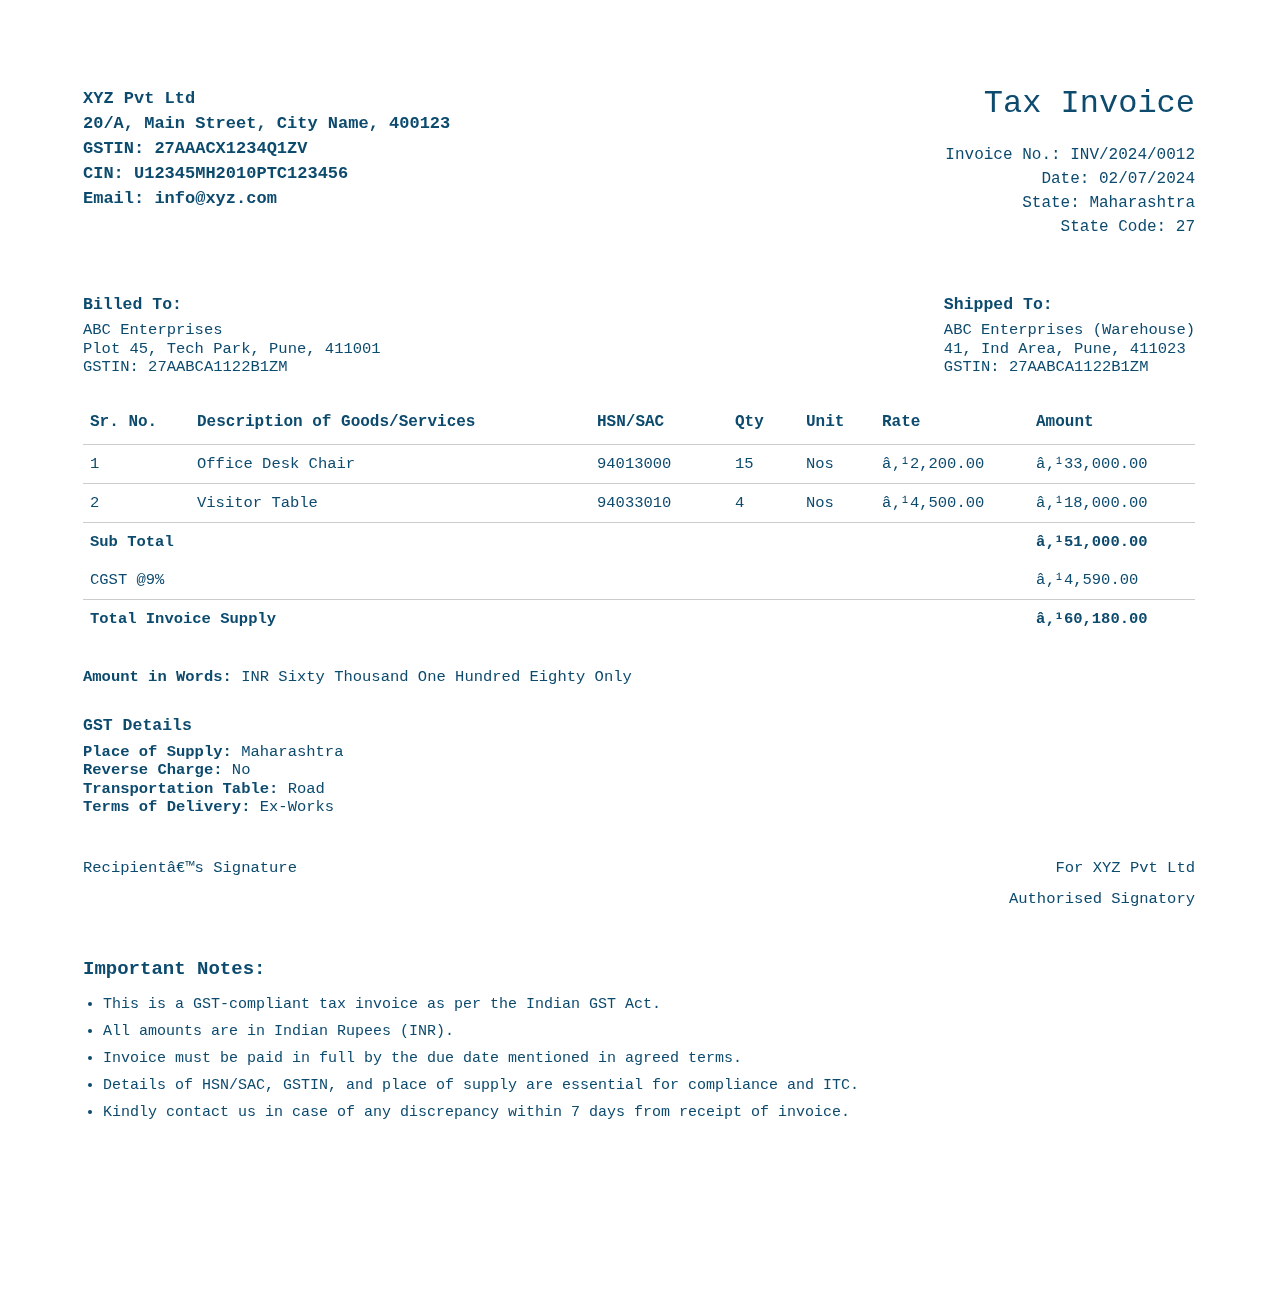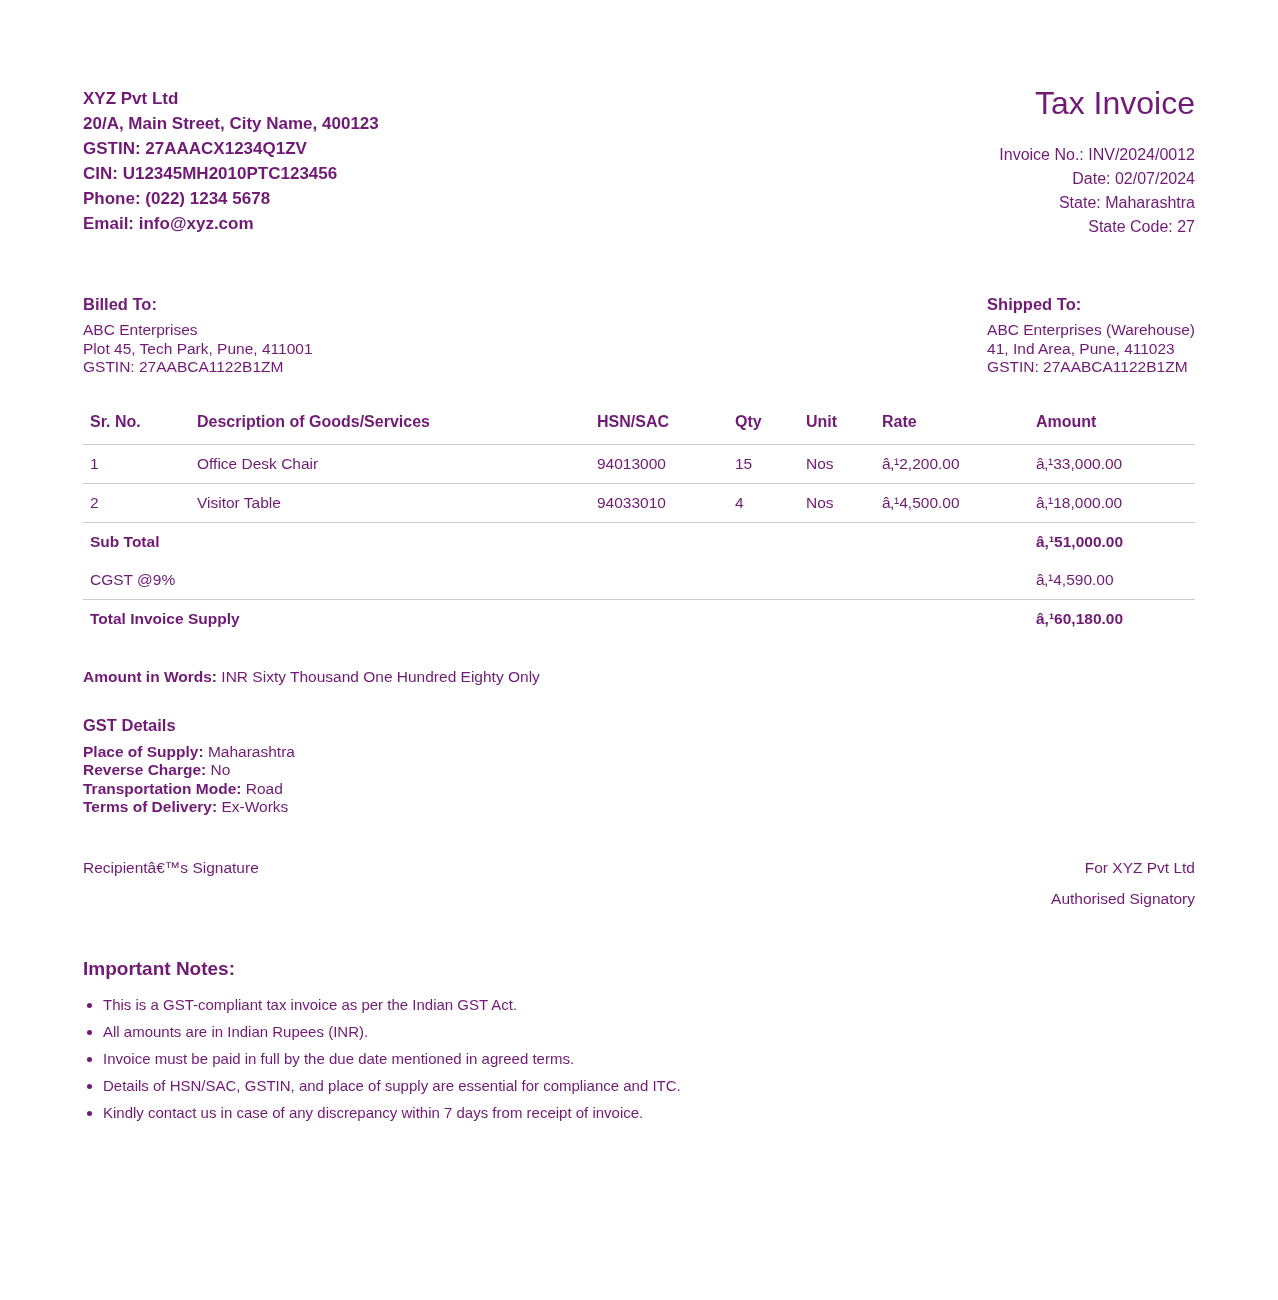--- a/index.html
+++ b/index.html
@@ -1,22 +1,22 @@
 <!DOCTYPE html>
 <html><head>
 <meta charset="utf-8">
 <style>
   * { box-sizing: border-box; }
   html, body { margin: 0; padding: 0; background: #fff; }
   .page {
     width: 1278px;
     height: 1300px;
     padding: 86px 83px 40px 83px;
-    font-family: Liberation Sans, sans-serif;
-    color: #701a75;
+    font-family: Liberation Mono, monospace;
+    color: #0c4a6e;
     background: #fff;
     overflow: hidden;
   }
 
   
   .top { display: flex; justify-content: space-between; align-items: flex-start; }
   .company { font-weight: bold; font-size: 17px; line-height: 25px; }
   .invoice-meta { text-align: right; }
   .invoice-title { font-size: 32px; font-weight: 400; margin: 0 0 22px 0; line-height: 1.1; }
   .invoice-meta .meta-line { font-size: 16px; line-height: 24px; }
@@ -60,21 +60,20 @@
 <body>
 
 <div class="page">
 
   <div class="top">
     <div class="company">
       <div>XYZ Pvt Ltd</div>
       <div>20/A, Main Street, City Name, 400123</div>
       <div>GSTIN: 27AAACX1234Q1ZV</div>
       <div>CIN: U12345MH2010PTC123456</div>
-      <div>Phone: (022) 1234 5678</div>
       <div>Email: info@xyz.com</div>
     </div>
     <div class="invoice-meta">
       <h1 class="invoice-title">Tax Invoice</h1>
       <div class="meta-line">Invoice No.: INV/2024/0012</div>
       <div class="meta-line">Date: 02/07/2024</div>
       <div class="meta-line">State: Maharashtra</div>
       <div class="meta-line">State Code: 27</div>
     </div>
   </div>
@@ -152,21 +151,21 @@
       </tr>
     </tbody>
   </table>
 
   <p class="amount-words"><b class="inline-label">Amount in Words:</b> <span>INR Sixty Thousand One Hundred Eighty Only</span></p>
 
   <div class="gst">
     <div class="gst-heading">GST Details</div>
     <div class="gst-line"><b class="inline-label">Place of Supply:</b> <span>Maharashtra</span></div>
     <div class="gst-line"><b class="inline-label">Reverse Charge:</b> <span>No</span></div>
-    <div class="gst-line"><b class="inline-label">Transportation Mode:</b> <span>Road</span></div>
+    <div class="gst-line"><b class="inline-label">Transportation Table:</b> <span>Road</span></div>
     <div class="gst-line"><b class="inline-label">Terms of Delivery:</b> <span>Ex-Works</span></div>
   </div>
 
   <div class="sig-row">
     <div>Recipientâ€™s Signature</div>
     <div class="sig-right">
       <div>For XYZ Pvt Ltd</div>
       <div class="sig-auth">Authorised Signatory</div>
     </div>
   </div>

